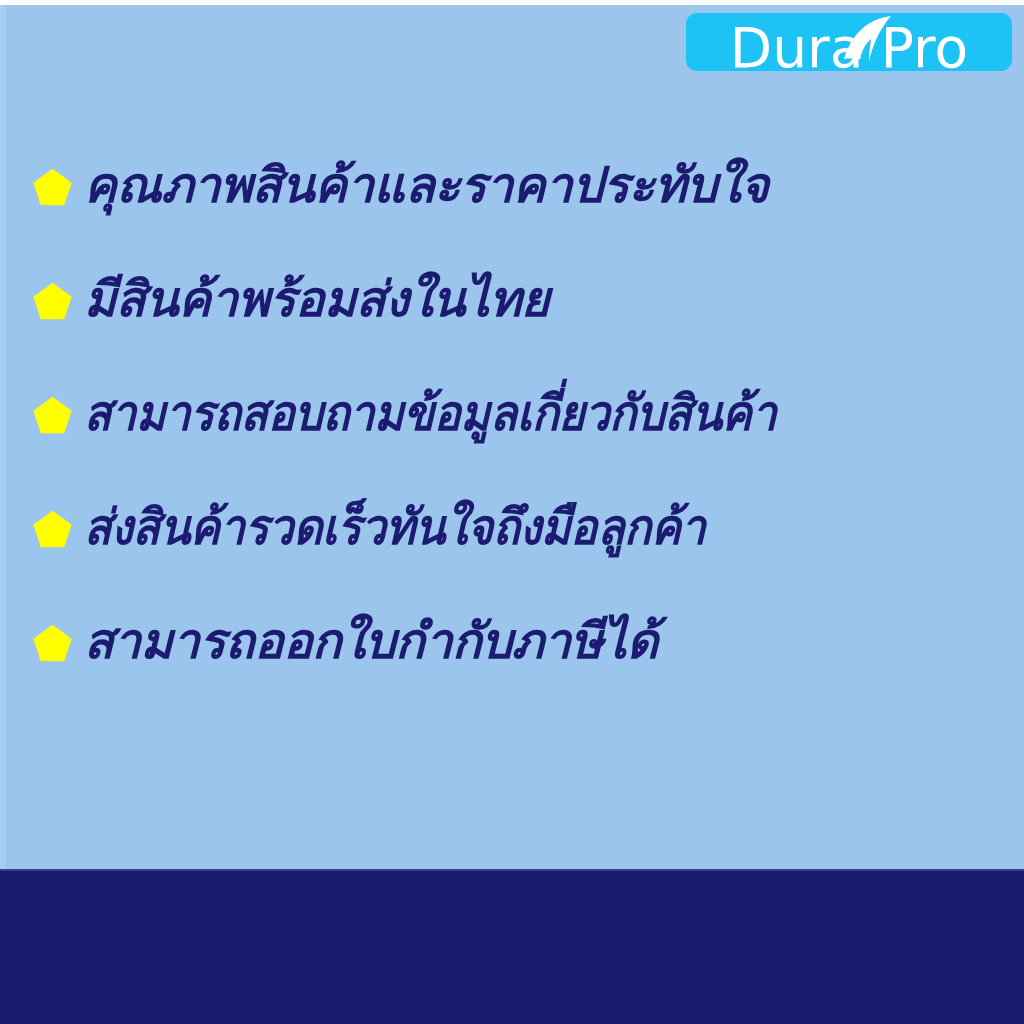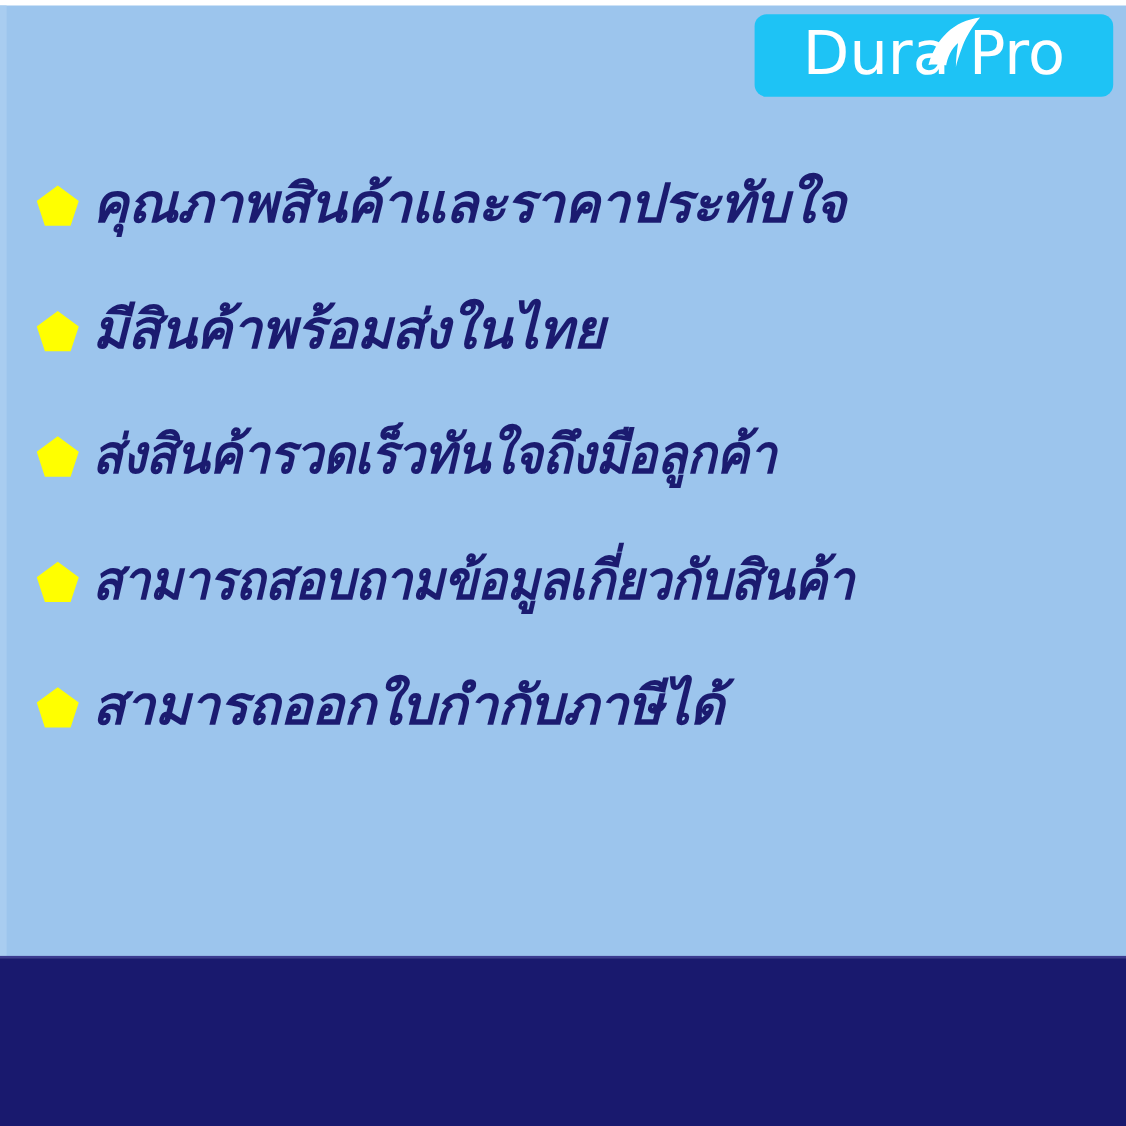--- a/index.html
+++ b/index.html
@@ -52,21 +52,21 @@
     height: 2px;
     background: #3b3b8f;
   }
 
   
   .logo-box {
     position: absolute;
     left: 686px;
     top: 13px;
     width: 326px;
-    height: 75px;
+    height: 58px;
     background: #1ec3f5;
     border-radius: 11px;
     overflow: hidden;
   }
   .logo-text {
     position: absolute;
     left: 0;
     top: 0;
     width: 326px;
     height: 70px;
@@ -161,28 +161,28 @@
       <svg class="bullet-marker" viewBox="0 0 100 96" aria-hidden="true">
         <polygon points="50,1 99,37 80,95 20,95 1,37" fill="#ffff00"></polygon>
       </svg>
       <div class="bullet-text">มีสินค้าพร้อมส่งในไทย</div>
     </div>
 
     <div class="bullet-row">
       <svg class="bullet-marker" viewBox="0 0 100 96" aria-hidden="true">
         <polygon points="50,1 99,37 80,95 20,95 1,37" fill="#ffff00"></polygon>
       </svg>
-      <div class="bullet-text squeeze">ส่งสินค้ารวดเร็วทันใจถึงมือลูกค้า</div>
+      <div class="bullet-text squeeze">สามารถสอบถามข้อมูลเกี่ยวกับสินค้า</div>
     </div>
 
     <div class="bullet-row">
       <svg class="bullet-marker" viewBox="0 0 100 96" aria-hidden="true">
         <polygon points="50,1 99,37 80,95 20,95 1,37" fill="#ffff00"></polygon>
       </svg>
-      <div class="bullet-text squeeze">สามารถสอบถามข้อมูลเกี่ยวกับสินค้า</div>
+      <div class="bullet-text squeeze">ส่งสินค้ารวดเร็วทันใจถึงมือลูกค้า</div>
     </div>
 
     <div class="bullet-row">
       <svg class="bullet-marker" viewBox="0 0 100 96" aria-hidden="true">
         <polygon points="50,1 99,37 80,95 20,95 1,37" fill="#ffff00"></polygon>
       </svg>
       <div class="bullet-text">สามารถออกใบกำกับภาษีได้</div>
     </div>
 
   </div>

